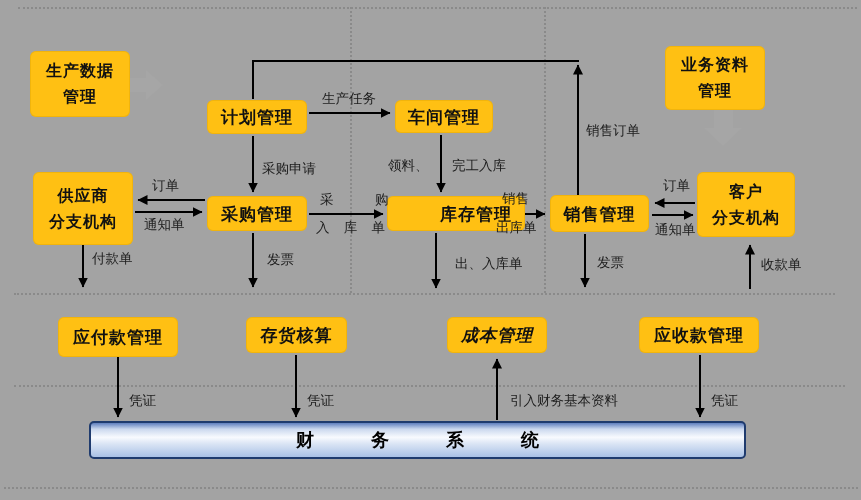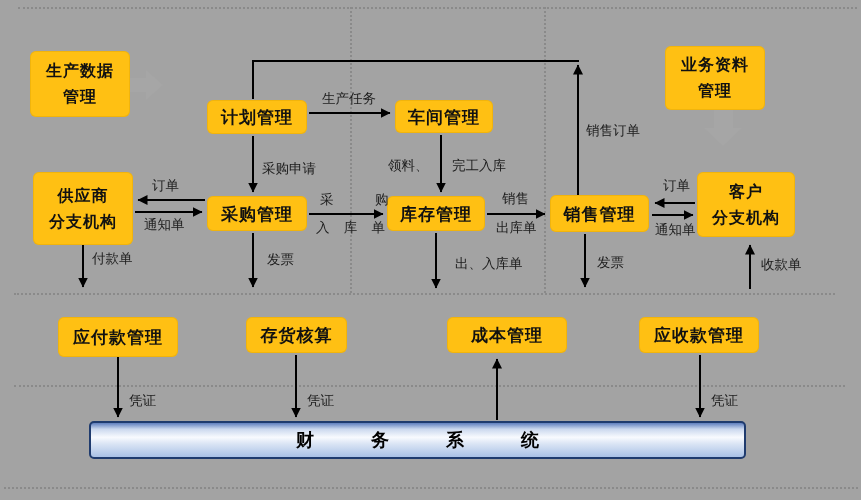--- a/index.html
+++ b/index.html
@@ -87,29 +87,29 @@
   </svg>
 
   <div class="layer-boxes">
     <div class="ybox small" style="left:30px;top:51px;width:100px;height:66px;">生产数据
 管理</div>
     <div class="ybox" style="left:207px;top:100px;width:100px;height:34px;">计划管理</div>
     <div class="ybox" style="left:395px;top:100px;width:98px;height:33px;">车间管理</div>
     <div class="ybox small" style="left:33px;top:172px;width:100px;height:73px;">供应商
 分支机构</div>
     <div class="ybox" style="left:207px;top:196px;width:100px;height:35px;">采购管理</div>
-    <div class="ybox" style="left:387px;top:196px;width:98px;height:35px;">库存管理</div>
+    <div class="ybox" style="left:387px;top:196px;width:98px;height:35px;padding-left:40px;">库存管理</div>
     <div class="ybox" style="left:550px;top:195px;width:99px;height:37px;">销售管理</div>
     <div class="ybox small" style="left:697px;top:172px;width:98px;height:65px;">客户
 分支机构</div>
     <div class="ybox small" style="left:665px;top:46px;width:100px;height:64px;">业务资料
 管理</div>
     <div class="ybox" style="left:58px;top:317px;width:120px;height:40px;">应付款管理</div>
     <div class="ybox" style="left:246px;top:317px;width:101px;height:36px;">存货核算</div>
-    <div class="ybox" style="left:447px;top:317px;width:120px;height:36px;">成本管理</div>
+    <div class="ybox" style="left:447px;top:317px;width:100px;height:36px;font-style:italic;">成本管理</div>
     <div class="ybox" style="left:639px;top:317px;width:120px;height:36px;">应收款管理</div>
 
     <div class="fbar">
       <span>财务系统</span>
     </div>
   </div>
 
   <div class="layer-lbls">
     <div class="lbl" style="left:262px;top:160px;">采购申请</div>
     <div class="lbl" style="left:322px;top:90px;">生产任务</div>
@@ -124,16 +124,17 @@
     <div class="lbl" style="left:152px;top:177px;">订单</div>
     <div class="lbl" style="left:144px;top:216px;">通知单</div>
     <div class="lbl" style="left:92px;top:250px;">付款单</div>
     <div class="lbl" style="left:267px;top:251px;">发票</div>
     <div class="lbl" style="left:597px;top:254px;">发票</div>
     <div class="lbl" style="left:663px;top:177px;">订单</div>
     <div class="lbl" style="left:655px;top:221px;">通知单</div>
     <div class="lbl" style="left:761px;top:256px;">收款单</div>
     <div class="lbl" style="left:129px;top:392px;">凭证</div>
     <div class="lbl" style="left:307px;top:392px;">凭证</div>
+    <div class="lbl" style="left:510px;top:392px;">引入财务基本资料</div>
     <div class="lbl" style="left:711px;top:392px;">凭证</div>
   </div>
 
 </div>
 
 </body></html>

